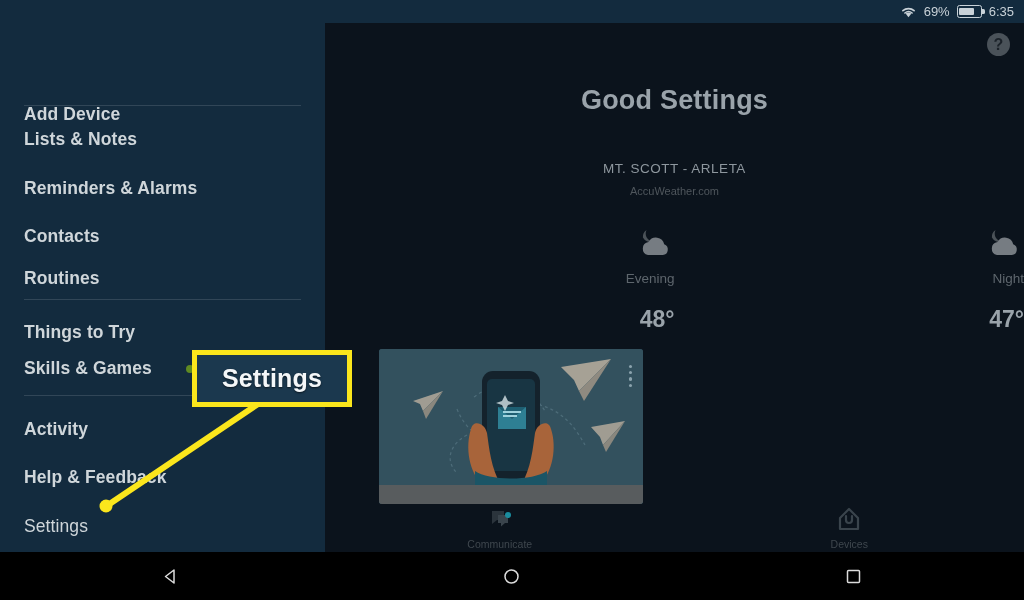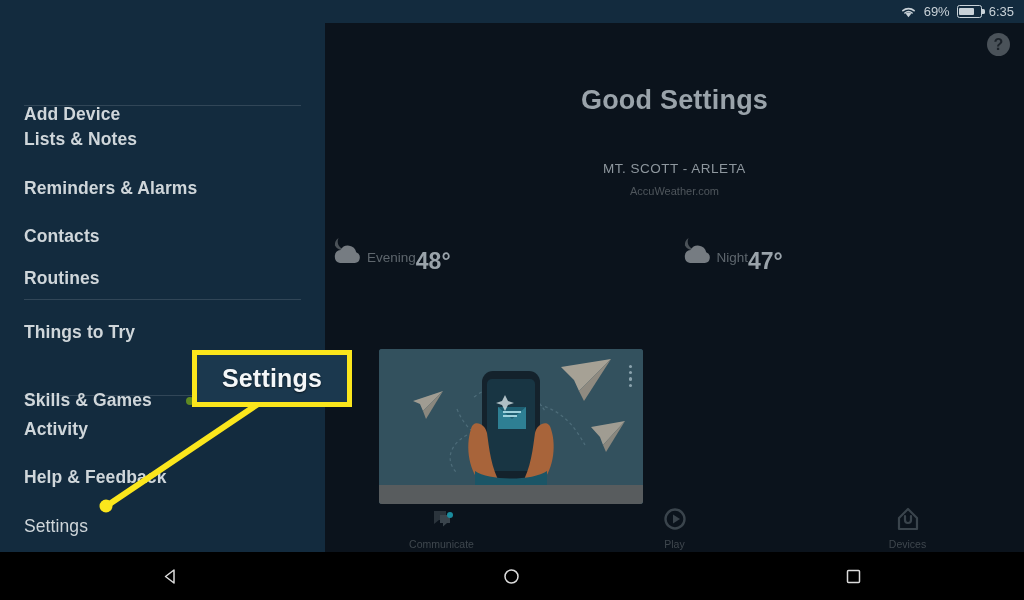--- a/index.html
+++ b/index.html
@@ -163,22 +163,22 @@
   #weather-row {
     position: absolute;
     top: 205px;
     left: 0;
     width: 699px;
     display: flex;
   }
   .weather-col {
     width: 50%;
     display: flex;
-    flex-direction: row;
-    align-items: center;
+    flex-direction: column;
+    align-items: flex-end;
   }
   .weather-icon { display:block; }
   .w-label {
     margin-top: 11px;
     color: #5e666d;
     font-size: 13.5px;
   }
   .w-temp {
     margin-top: 20px;
     color: #9aa3aa;
@@ -335,21 +335,21 @@
         <li class="nav-item" style="top: 203px; align-items: center;">
           <span>Contacts</span>
         </li>
         <li class="nav-item" style="top: 245px;">
           <span>Routines</span>
         </li>
         <div class="nav-sep" style="top: 276px;"></div>
         <li class="nav-item" style="top: 299px;">
           <span>Things to Try</span>
         </li>
-        <li class="nav-item" style="top: 367px; gap: 24px;">
+        <li class="nav-item" style="top: 335px; gap: 24px;">
           <span>Skills &amp; Games</span>
           <span class="nav-dot" style="background: rgb(95, 138, 34);"></span>
         </li>
         <div class="nav-sep" style="top: 372px;"></div>
         <li class="nav-item" style="top: 396px;">
           <span>Activity</span>
         </li>
         <li class="nav-item" style="top: 444px;">
           <span>Help &amp; Feedback</span>
         </li>
@@ -435,27 +435,20 @@
         <div class="tab">
           <span><svg width="24" height="24" viewBox="0 0 24 24">
               <path d="M4 4 h12 v9 h-7 l-5 4 Z" fill="#2b343c"></path>
               <path d="M10 8 h10 v8 h-3 l-4 3.5 V16 h-3 Z" fill="#3a444c"></path>
             </svg></span>
           <span class="badge-dot" style="background:#1a8c9e"></span>
           <span class="tab-label">Communicate</span>
         </div>
         <div class="tab">
           <span><svg width="24" height="24" viewBox="0 0 24 24">
-              <circle cx="12" cy="12" r="9.5" fill="none" stroke="#3a444c" stroke-width="2.4"></circle>
-              <path d="M10 7.5 L17 12 L10 16.5 Z" fill="#3a444c"></path>
-            </svg></span>
-          <span class="tab-label">Play</span>
-        </div>
-        <div class="tab">
-          <span><svg width="24" height="24" viewBox="0 0 24 24">
               <path d="M12 2 L21 11 v11 H3 V11 Z" fill="none" stroke="#3a444c" stroke-width="2.2" stroke-linejoin="round"></path>
               <path d="M9 9 v4 a3 3 0 0 0 6 0 v-4" fill="none" stroke="#3a444c" stroke-width="2.2" stroke-linecap="round"></path>
             </svg></span>
           <span class="tab-label">Devices</span>
         </div>
       </div>
   </div>
 
   <div id="android-nav">
     <div class="andr-btn">

